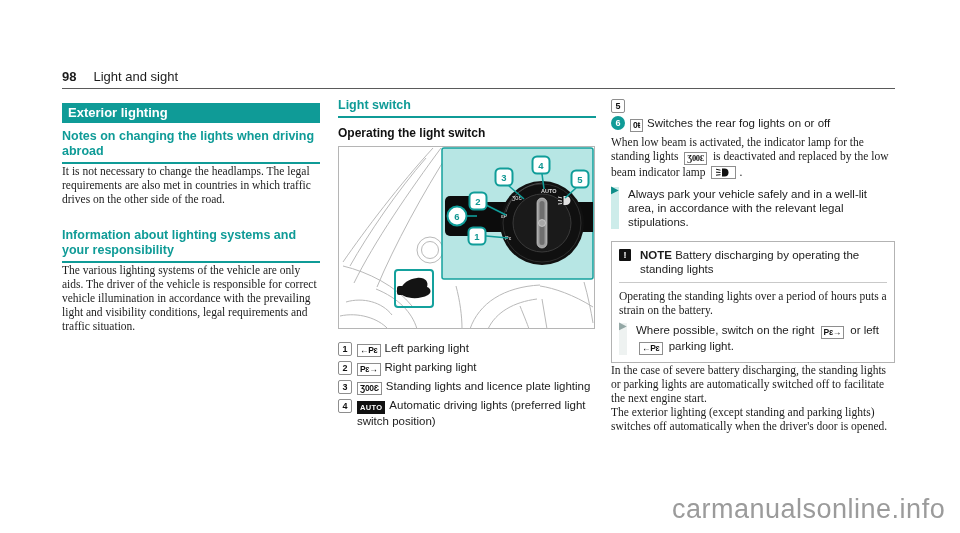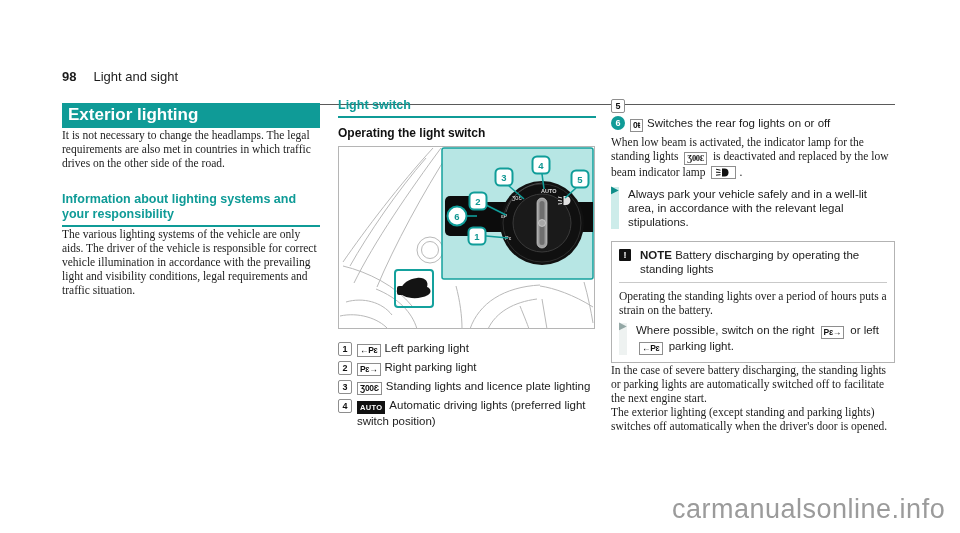--- a/index.html
+++ b/index.html
@@ -4,29 +4,29 @@
 <style>
   html,body{margin:0;padding:0;}
   body{
     width:960px;height:533px;position:relative;background:#ffffff;
     font-family:"Liberation Sans","DejaVu Sans",sans-serif;color:#1c1c1c;
     overflow:hidden;
   }
   .abs{position:absolute;}
   
   .page-header{left:62px;top:69px;width:833px;border-bottom:1px solid #5a5a5a;
-    padding-bottom:20px;display:flex;align-items:baseline;font-size:13px;}
+    padding-bottom:4px;display:flex;align-items:baseline;font-size:13px;}
   .page-num{font-weight:bold;margin-right:17px;}
   
   .col{position:absolute;top:98px;}
   .col-left{left:62px;width:258px;top:103px;}
   .col-mid{left:338px;width:258px;}
   .col-right{left:611px;width:284px;}
   
-  .tealbar{background:#0f9b97;color:#fff;font-weight:bold;font-size:17px;
+  .tealbar{background:#0f9b97;color:#fff;font-weight:bold;font-size:13px;
     padding:2px 4px 3px 6px;}
   .h-teal{color:#0f9b97;font-weight:bold;font-size:12.5px;line-height:15px;
     border-bottom:2px solid #0f9b97;padding-bottom:3px;}
   .h-black{color:#111;font-weight:bold;font-size:12px;}
   p.body{font-size:11.5px;line-height:14px;margin:0;font-family:Liberation Serif, serif;}
   
   .lrow{display:flex;align-items:flex-start;gap:5px;font-size:11.5px;
     line-height:14px;margin-bottom:3px;}
   .nbox{flex:none;width:12px;height:12px;margin-top:1px;border:1px solid #8e8e8e;
     border-radius:2px;background:#fff;color:#111;font-size:9px;font-weight:bold;
@@ -63,20 +63,21 @@
 </head>
 <body>
 
 <div class="abs page-header">
   <span class="page-num">98</span>
   <span>Light and sight</span>
 </div>
 
 <div class="col col-left">
   <div class="tealbar">Exterior lighting</div>
+  <div class="h-teal mt6">Notes on changing the lights when driving abroad</div>
   <p class="body mt8">It is not necessary to change the headlamps. The legal requirements are also met in countries in which traffic drives on the other side of the road.</p>
   <div class="h-teal mt22">Information about lighting systems and your responsibility</div>
   <p class="body mt8">The various lighting systems of the vehicle are only aids. The driver of the vehicle is responsible for correct vehicle illumination in accordance with the prevailing light and visibility conditions, legal requirements and traffic situation.</p>
 </div>
 
 <div class="col col-mid">
   <div class="h-teal">Light switch</div>
   <div class="h-black mt8">Operating the light switch</div>
 
   

